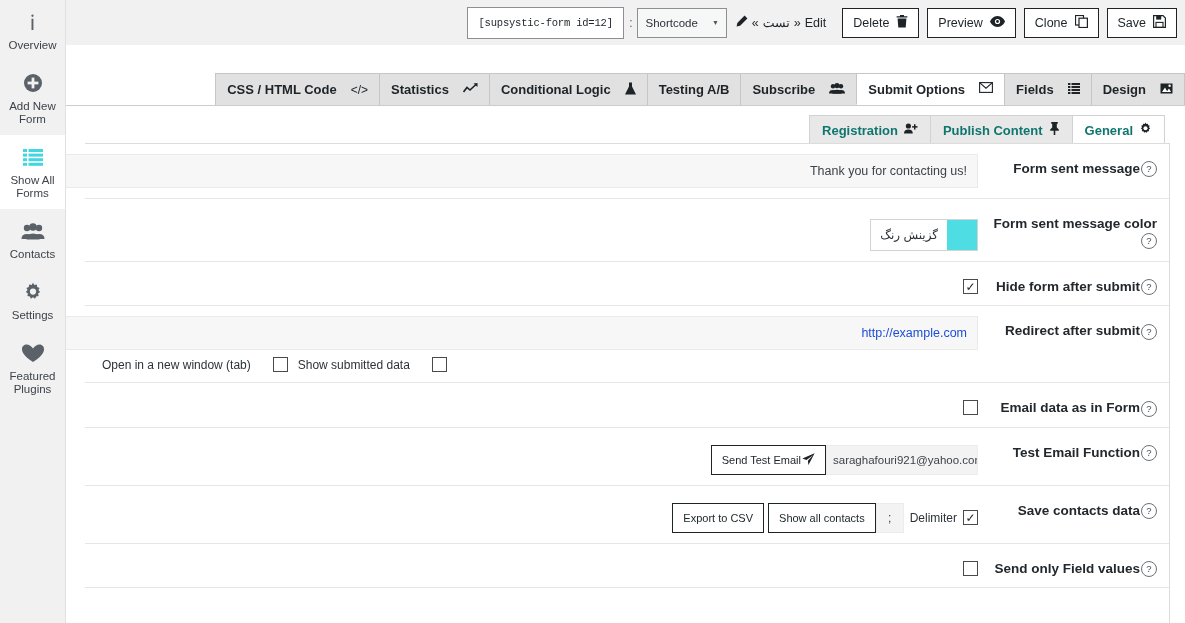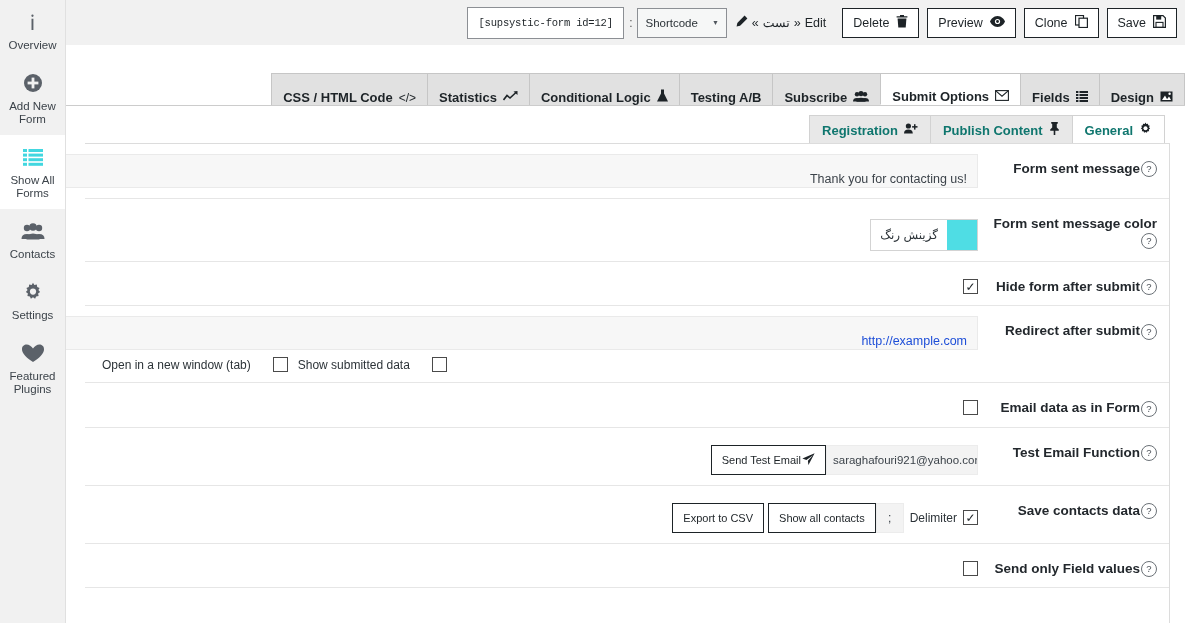--- a/index.html
+++ b/index.html
@@ -69,21 +69,21 @@
   }
 
   
   .tabs{
     position:absolute;left:0;top:28px;width:1120px;height:33px;
     display:flex;justify-content:flex-end;align-items:flex-end;
     border-bottom:1px solid #ccc;box-sizing:border-box;
   }
   .tab{
     height:32px;background:#e1e1e1;border:1px solid #c6c6c6;border-bottom:none;
-    display:flex;align-items:flex-end;gap:6px;padding:0 11px;box-sizing:border-box;
+    display:flex;align-items:center;gap:14px;padding:0 11px;box-sizing:border-box;
     font-size:13px;font-weight:bold;color:#1d2327;cursor:pointer;margin-left:-1px;
   }
   .tab.active{background:#ffffff;border-bottom:1px solid #ffffff;}
   .tab .ti{font-weight:normal;font-size:12px;}
 
   
   .subtabs{
     position:absolute;left:0;top:69px;width:1120px;height:30px;
     display:flex;justify-content:flex-end;align-items:flex-end;
     padding-right:20px;box-sizing:border-box;
@@ -124,21 +124,21 @@
   }
   .rfield{
     flex:1 1 auto;display:flex;flex-direction:column;align-items:flex-end;
     padding-right:6px;box-sizing:border-box;
   }
   .frow{display:flex;flex-direction:row;align-items:center;justify-content:flex-end;}
 
   .txt{
     width:956px;height:34px;background:#f7f7f7;border:1px solid #eaeaea;
     box-sizing:border-box;text-align:right;direction:rtl;
-    padding:8px 10px;font-size:12.5px;color:#3c434a;line-height:32px;
+    padding:0 10px;font-size:12.5px;color:#3c434a;line-height:32px;
     font-family:"Liberation Sans", sans-serif;
   }
   .txt.ph{color:#1d4ed8;}
 
   .cbx{
     width:15px;height:15px;border:1px solid #4a4a4a;background:#fff;
     display:inline-flex;align-items:center;justify-content:center;
     font-size:12px;line-height:1;color:#1d2327;cursor:pointer;box-sizing:border-box;
   }
 

